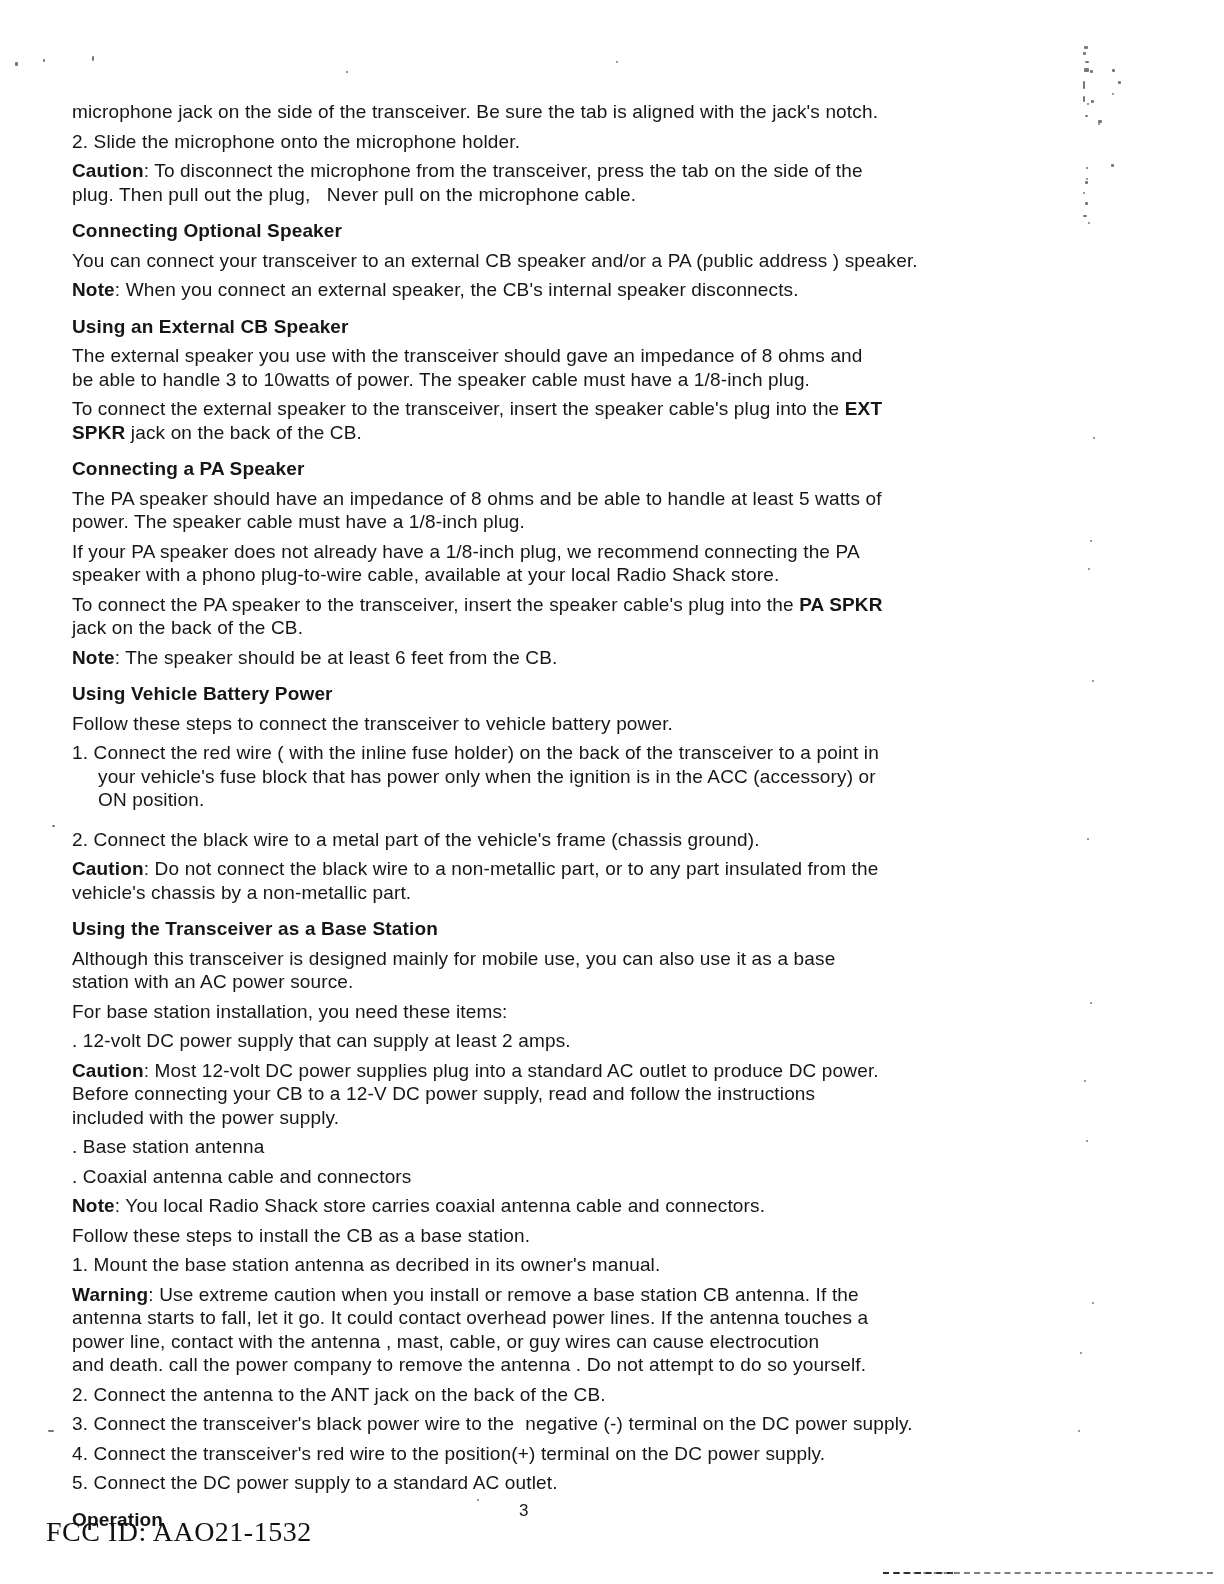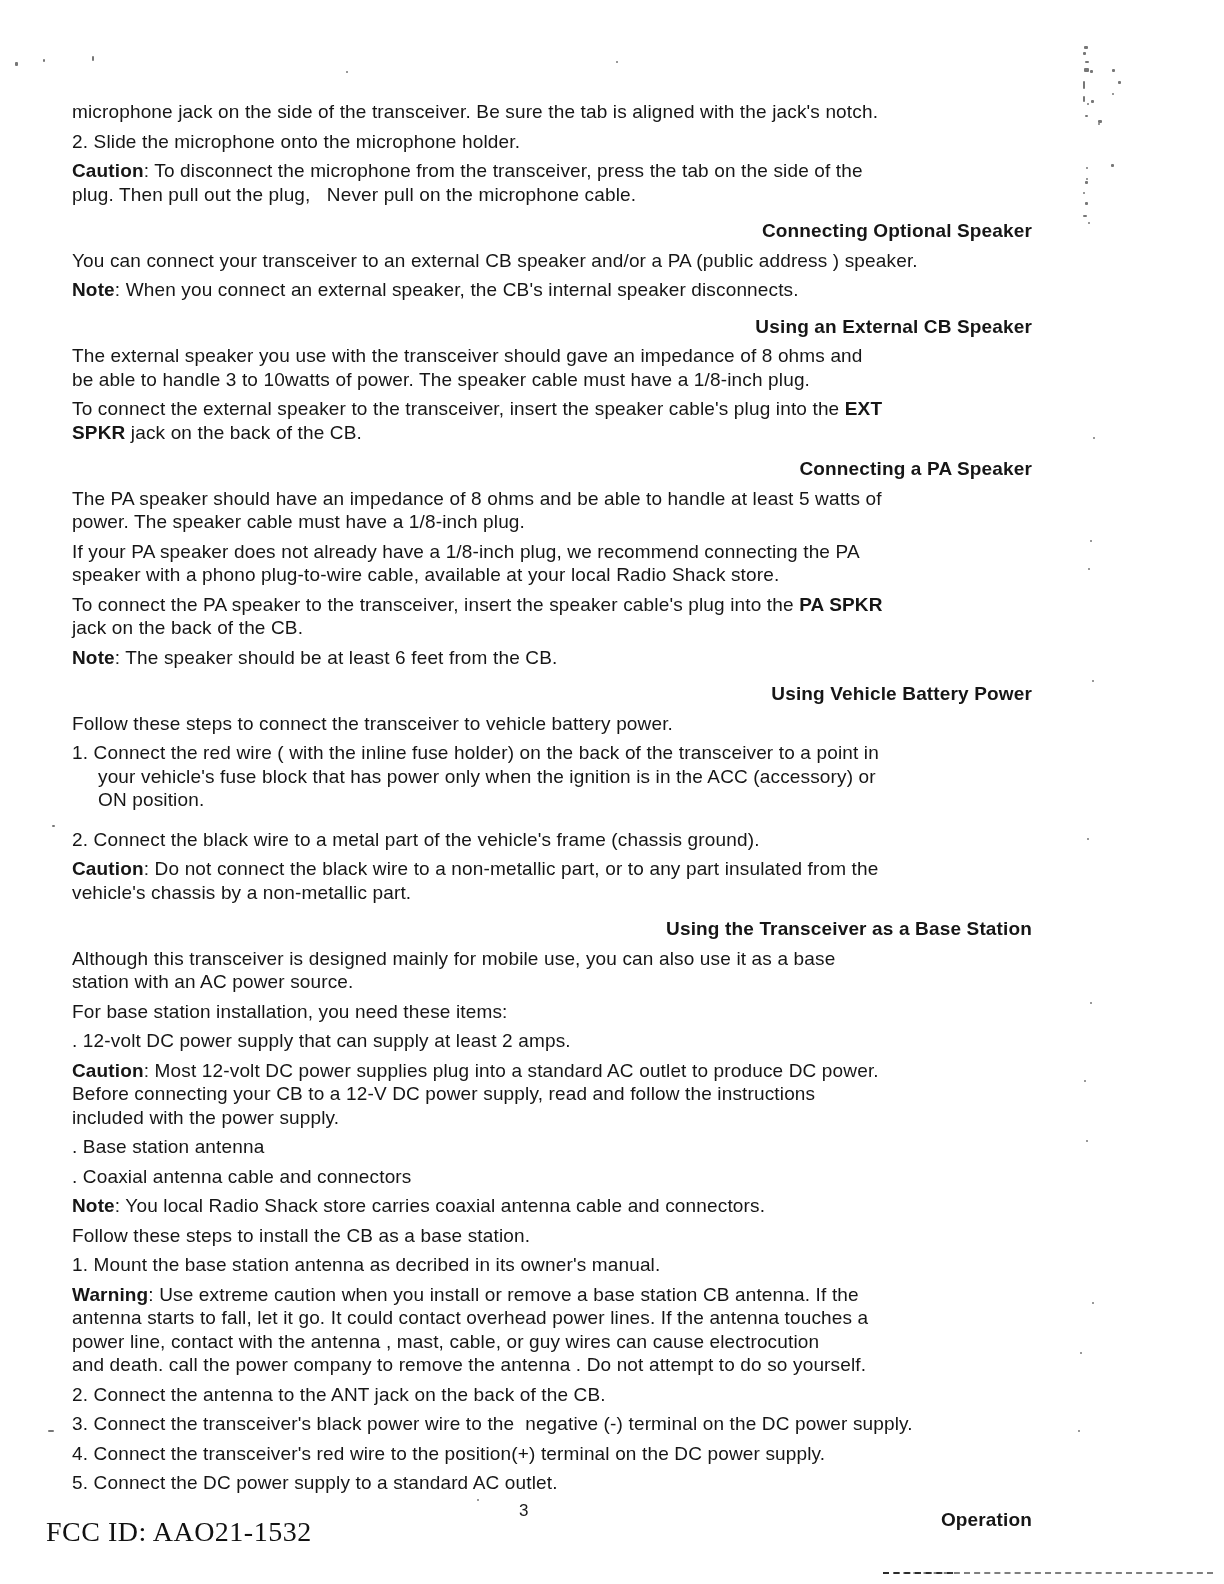--- a/index.html
+++ b/index.html
@@ -23,21 +23,20 @@
     width: 960px;
     font-size: 19px;
     line-height: 23.5px;
     letter-spacing: 0.15px;
     white-space: pre-wrap;
   }
   .block { margin: 0 0 6px 0; }
   .block.h {
     font-weight: bold;
     padding-top: 7px;
-    text-align: right;
   }
   .block.li {
     margin-bottom: 16px;
     padding-left: 26px;
     text-indent: -26px;
   }
   .bold { font-weight: bold; }
   .page-number {
     position: absolute;
     left: 519px;

